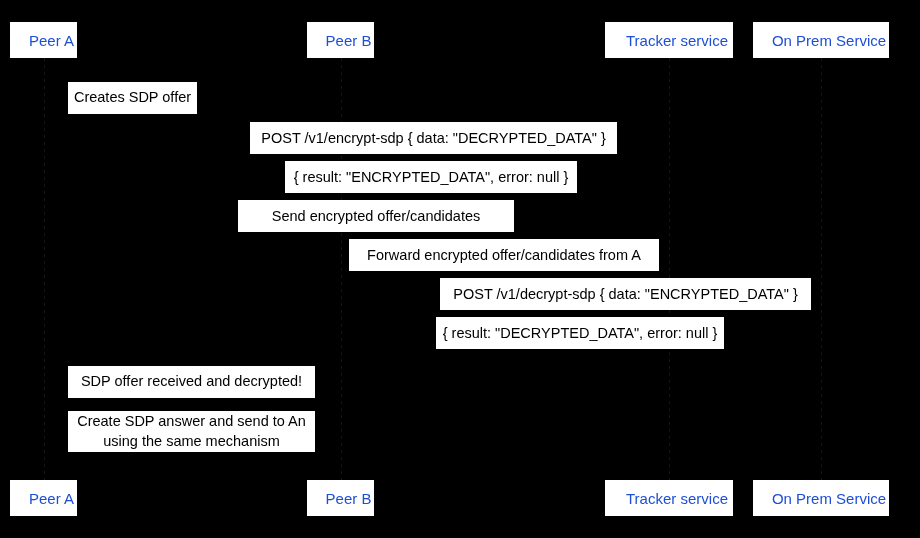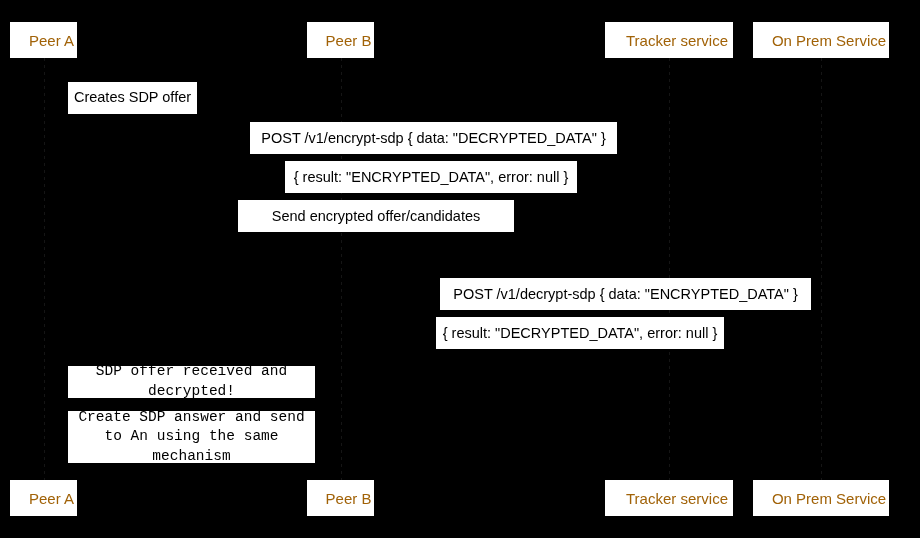--- a/index.html
+++ b/index.html
@@ -38,21 +38,21 @@
       transparent 7px
     );
     z-index: 0;
   }
 
   
   .participant {
     position: absolute;
     box-sizing: border-box;
     background: #ffffff;
-    color: #a16207;
+    color: #1d4ed8;
     border: 1px solid #ffffff;
     display: flex;
     align-items: center;
     justify-content: center;
     font-size: 15px;
     line-height: 1;
     white-space: nowrap;
     z-index: 3;
     padding-left: 16px;
   }
@@ -128,25 +128,28 @@
     </div>
     <div class="msg-label" style="left: 250px; top: 122px; width: 367px; height: 23px;">
       <span>POST /v1/encrypt-sdp { data: "DECRYPTED_DATA" }</span>
     </div>
     <div class="msg-label" style="left: 285px; top: 161px; width: 292px; height: 23px;">
       <span>{ result: "ENCRYPTED_DATA", error: null }</span>
     </div>
     <div class="msg-label" style="left: 238px; top: 200px; width: 276px; height: 23px;">
       <span>Send encrypted offer/candidates</span>
     </div>
+    <div class="msg-label" style="left: 349px; top: 239px; width: 310px; height: 23px;">
+      <span>Forward encrypted offer/candidates from A</span>
+    </div>
     <div class="msg-label" style="left: 394px; top: 278px; width: 371px; height: 23px; margin-left: 46px;">
       <span>POST /v1/decrypt-sdp { data: "ENCRYPTED_DATA" }</span>
     </div>
     <div class="msg-label" style="left: 436px; top: 317px; width: 288px; height: 23px;">
       <span>{ result: "DECRYPTED_DATA", error: null }</span>
     </div>
-    <div class="note" style="left: 68px; top: 366px; width: 247px; height: 23px; font-family: Liberation Mono, monospace;">
+    <div class="note" style="left: 68px; top: 366px; width: 247px; height: 23px;">
       <span>SDP offer received and decrypted!</span>
     </div>
-    <div class="note" style="left: 68px; top: 411px; width: 247px; height: 52px; font-family: Liberation Mono, monospace;">
+    <div class="note" style="left: 68px; top: 411px; width: 247px; height: 41px;">
       <span>Create SDP answer and send to An using the same mechanism</span>
     </div>
   </div>
 
 </body></html>

